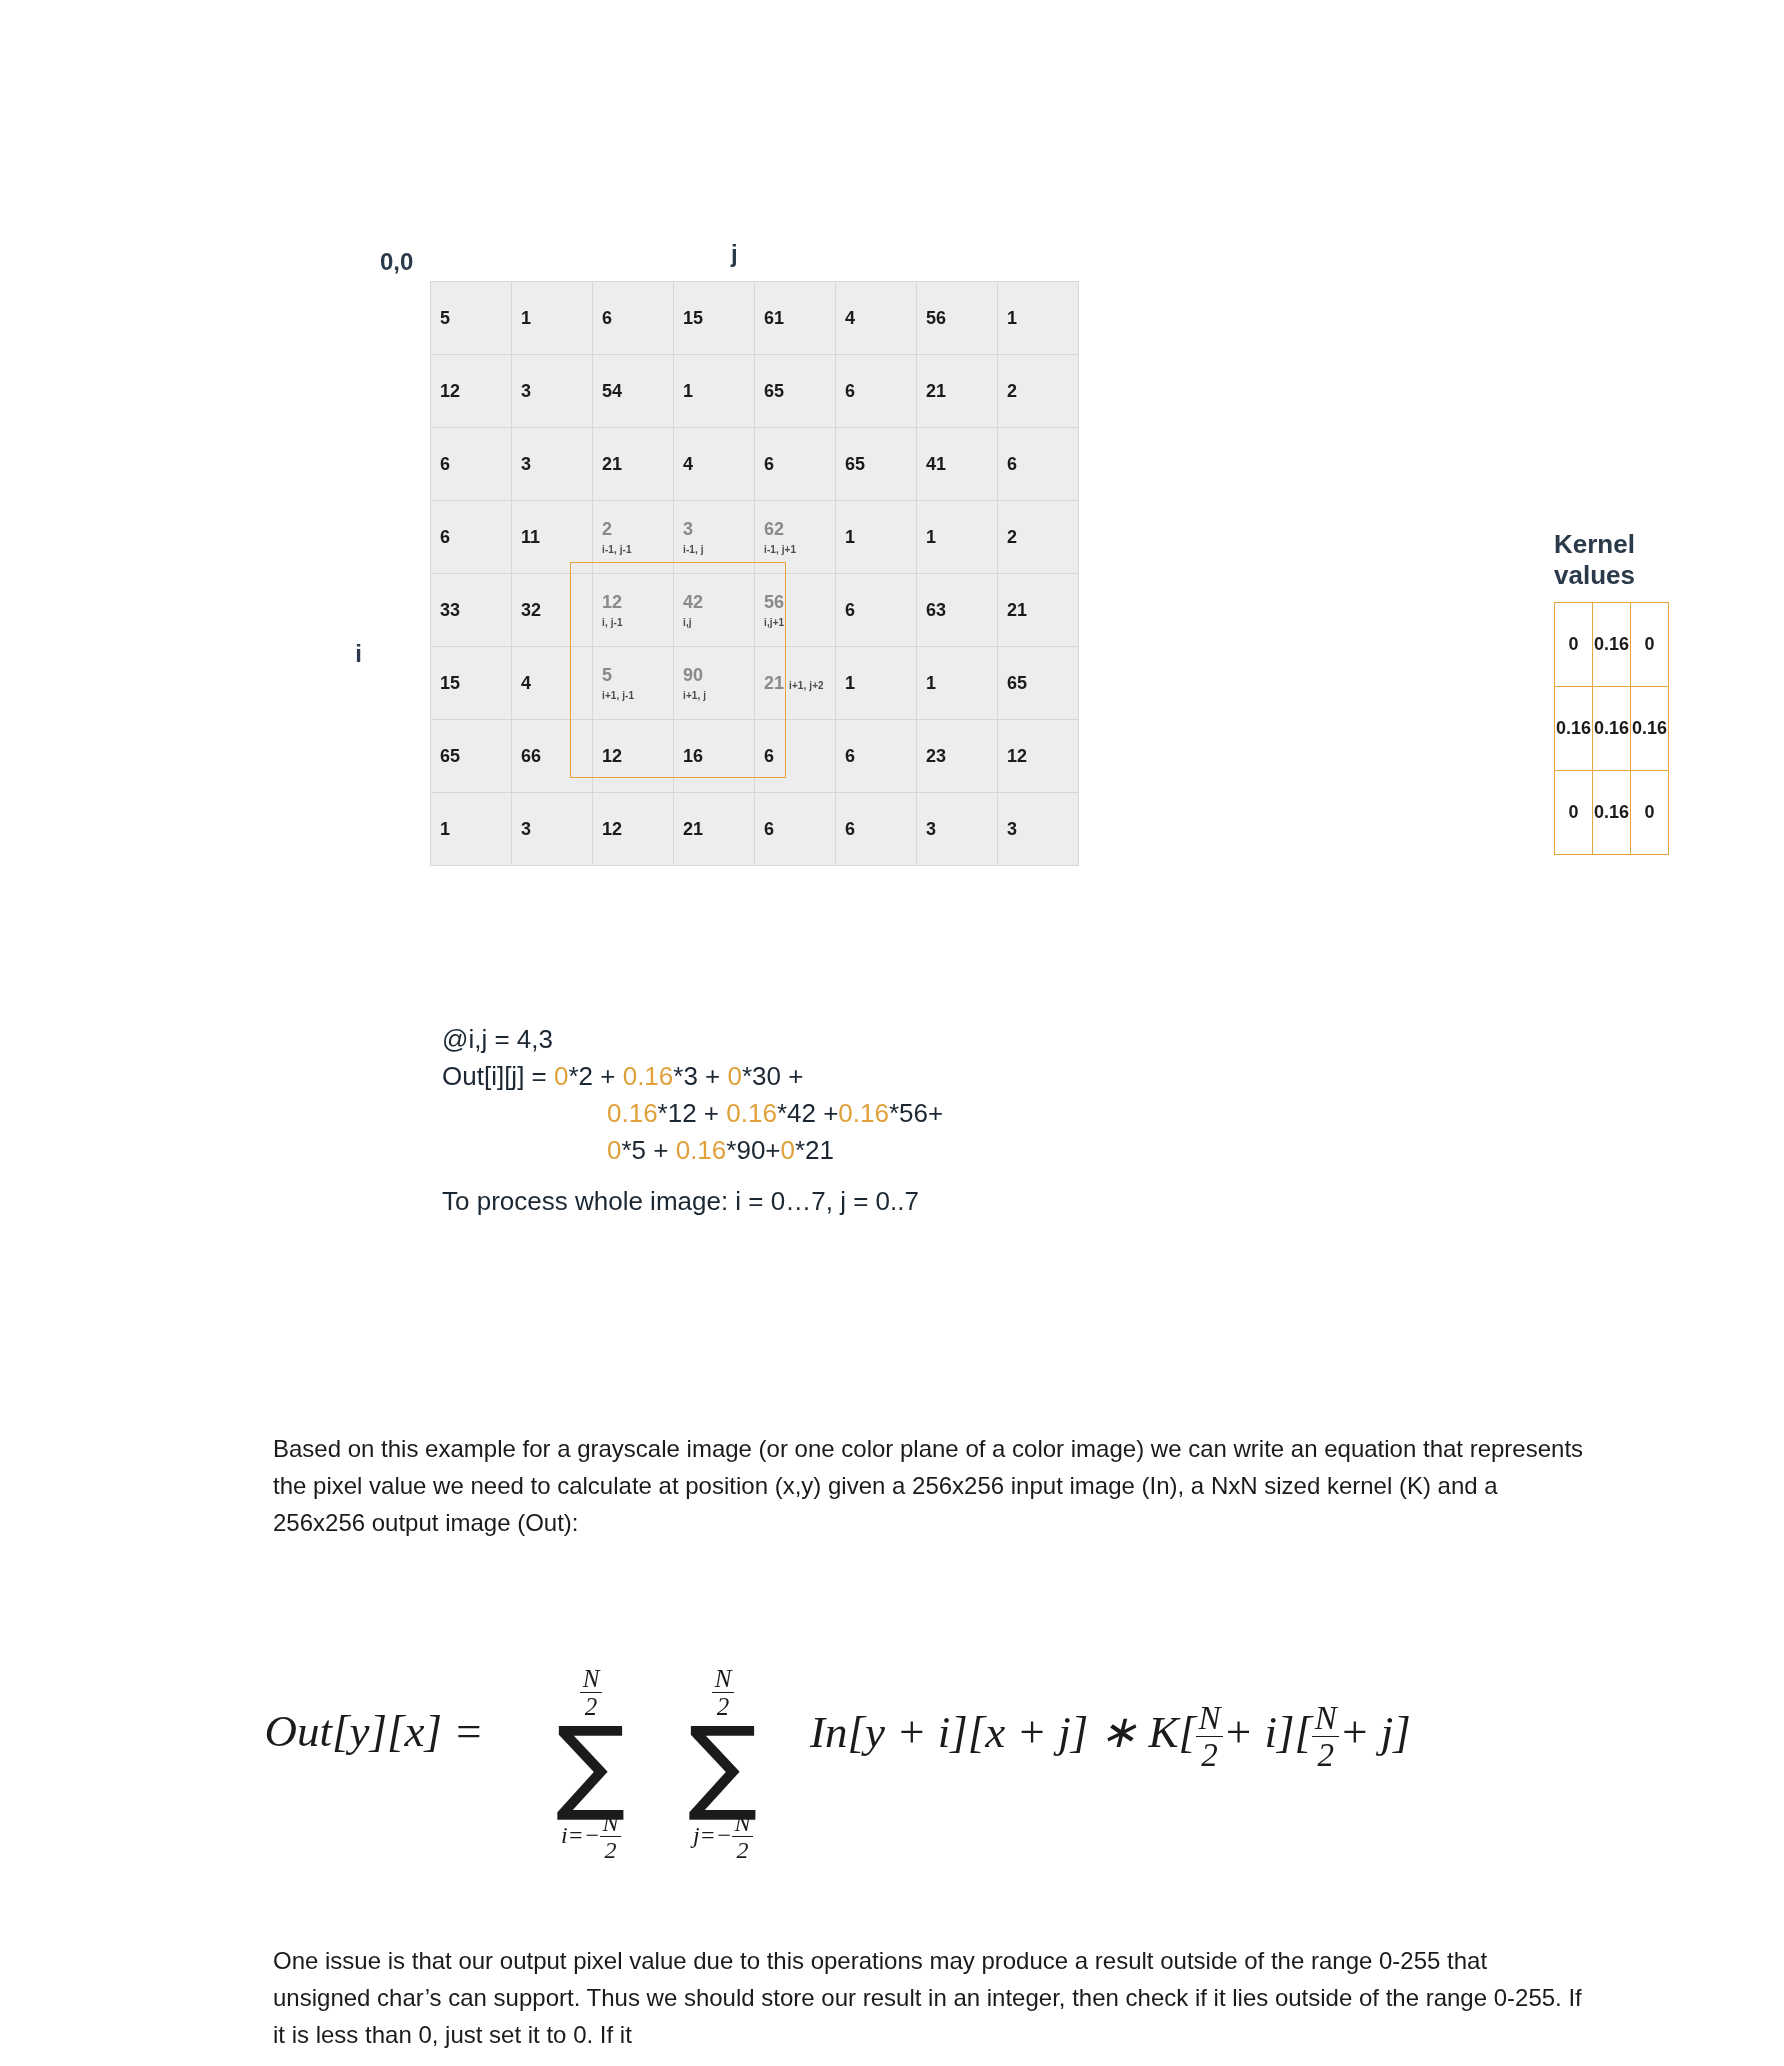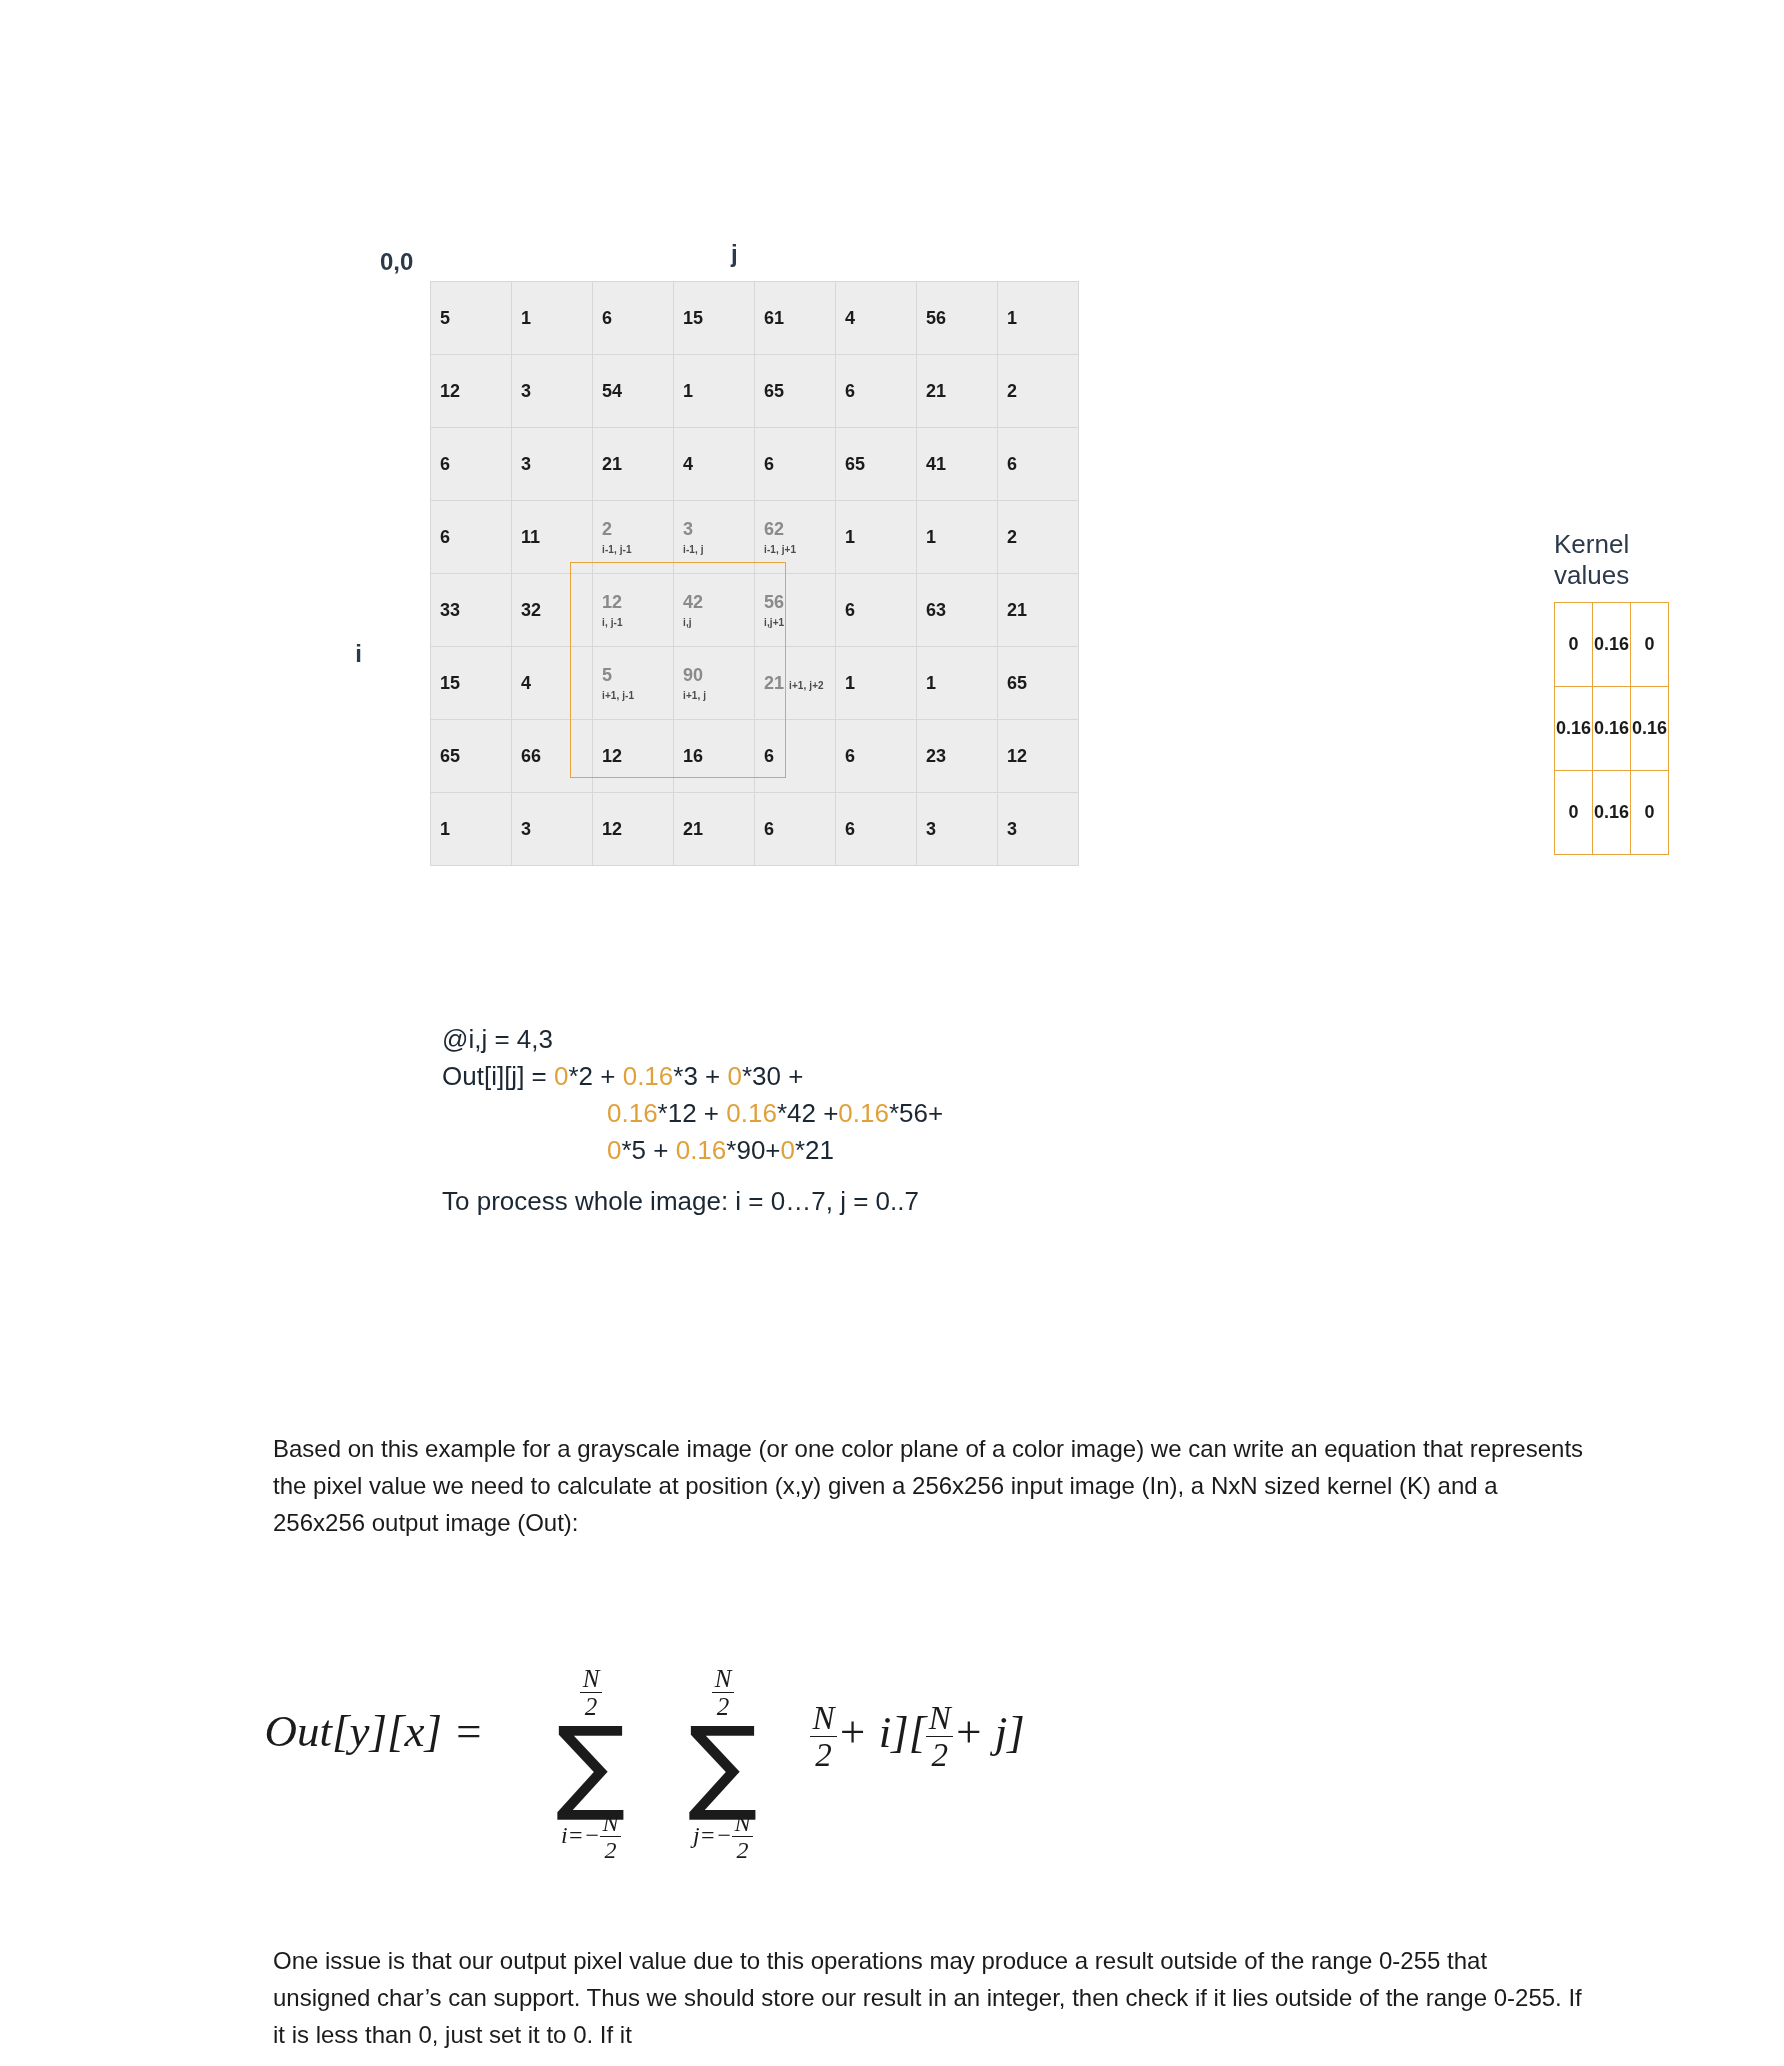--- a/index.html
+++ b/index.html
@@ -90,21 +90,21 @@
   }
 
   
   .kernel-wrap {
     position: absolute;
     left: 1207px;
     top: 273px;
   }
   .kernel-title {
     font-size: 26px;
-    font-weight: 400;
+    font-weight: 700;
     color: #2b3a4a;
     margin-bottom: 10.7px;
   }
   table.kernel {
     border-collapse: collapse;
     table-layout: fixed;
   }
   table.kernel td {
     width: 95px;
     height: 81px;
@@ -410,21 +410,21 @@
       <div class="sigma-glyph">∑</div>
       <div class="sigma-bot">
         <span>j=−</span><span class="frac">
           <span class="num">N</span>
           <span class="den">2</span>
         </span>
       </div>
     </div>
 
     <div class="eq-rhs">
-      <span class="frac big-frac">
+      <span>In[y + i][x + j] ∗ K[</span><span class="frac big-frac">
         <span class="num">N</span>
         <span class="den">2</span>
       </span><span>+ i][</span><span class="frac big-frac">
         <span class="num">N</span>
         <span class="den">2</span>
       </span><span>+ j]</span>
     </div>
   </div>
 
   <div class="para para2">One issue is that our output pixel value due to this operations may produce a result outside of the range 0-255 that unsigned char’s can support.  Thus we should store our result in an integer, then check if it lies outside of the range 0-255. If it is less than 0, just set it to 0. If it</div>

